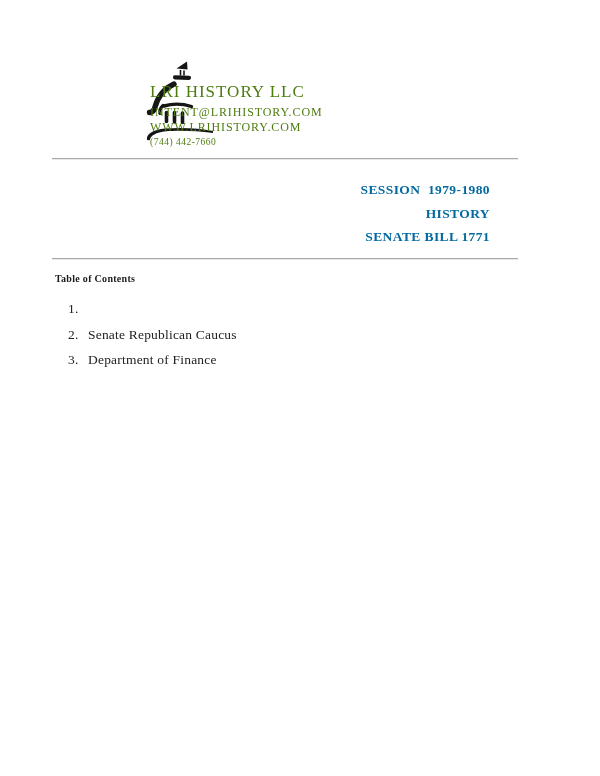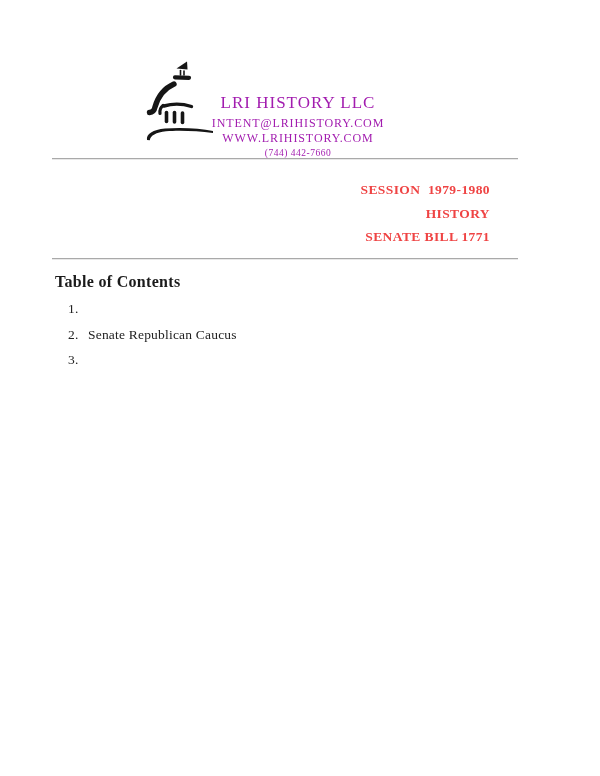--- a/index.html
+++ b/index.html
@@ -21,24 +21,24 @@
     left: 145px;
     top: 60px;
     width: 75px;
     height: 85px;
   }
 
   
   .header-block {
     position: absolute;
     left: 150px;
-    top: 92px;
+    top: 81px;
     width: 296px;
-    text-align: center;
-    color: #a21caf;
+    text-align: left;
+    color: #4d7c0f;
   }
   .company-name {
     font-size: 17px;
     line-height: 22px;
     letter-spacing: 1px;
     font-weight: 400;
   }
   .contact-line {
     font-size: 12px;
     line-height: 15px;
@@ -66,32 +66,32 @@
   
   .session-block {
     position: absolute;
     right: 110px;
     top: 178px;
     text-align: right;
     font-weight: bold;
     font-size: 13.5px;
     line-height: 23.5px;
     letter-spacing: 0.4px;
-    color: #ef4444;
+    color: #0369a1;
     margin-left: 8px;
   }
   .session-block div { white-space: pre; }
 
   
   .toc-heading {
     position: absolute;
     left: 55px;
     top: 273px;
     font-weight: bold;
-    font-size: 16px;
+    font-size: 10px;
     letter-spacing: 0.3px;
     color: #1b1b1b;
   }
   .toc-list {
     position: absolute;
     left: 68px;
     top: 301px;
   }
   .toc-item {
     display: flex;
@@ -158,16 +158,17 @@
   <div class="toc-list">
     <div class="toc-item">
       <span class="toc-num">1.</span>
     </div>
     <div class="toc-item">
       <span class="toc-num">2.</span>
       <span class="toc-label">Senate Republican Caucus</span>
     </div>
     <div class="toc-item">
       <span class="toc-num">3.</span>
+      <span class="toc-label">Department of Finance</span>
     </div>
   </div>
 
 </div>
 
 </body></html>

